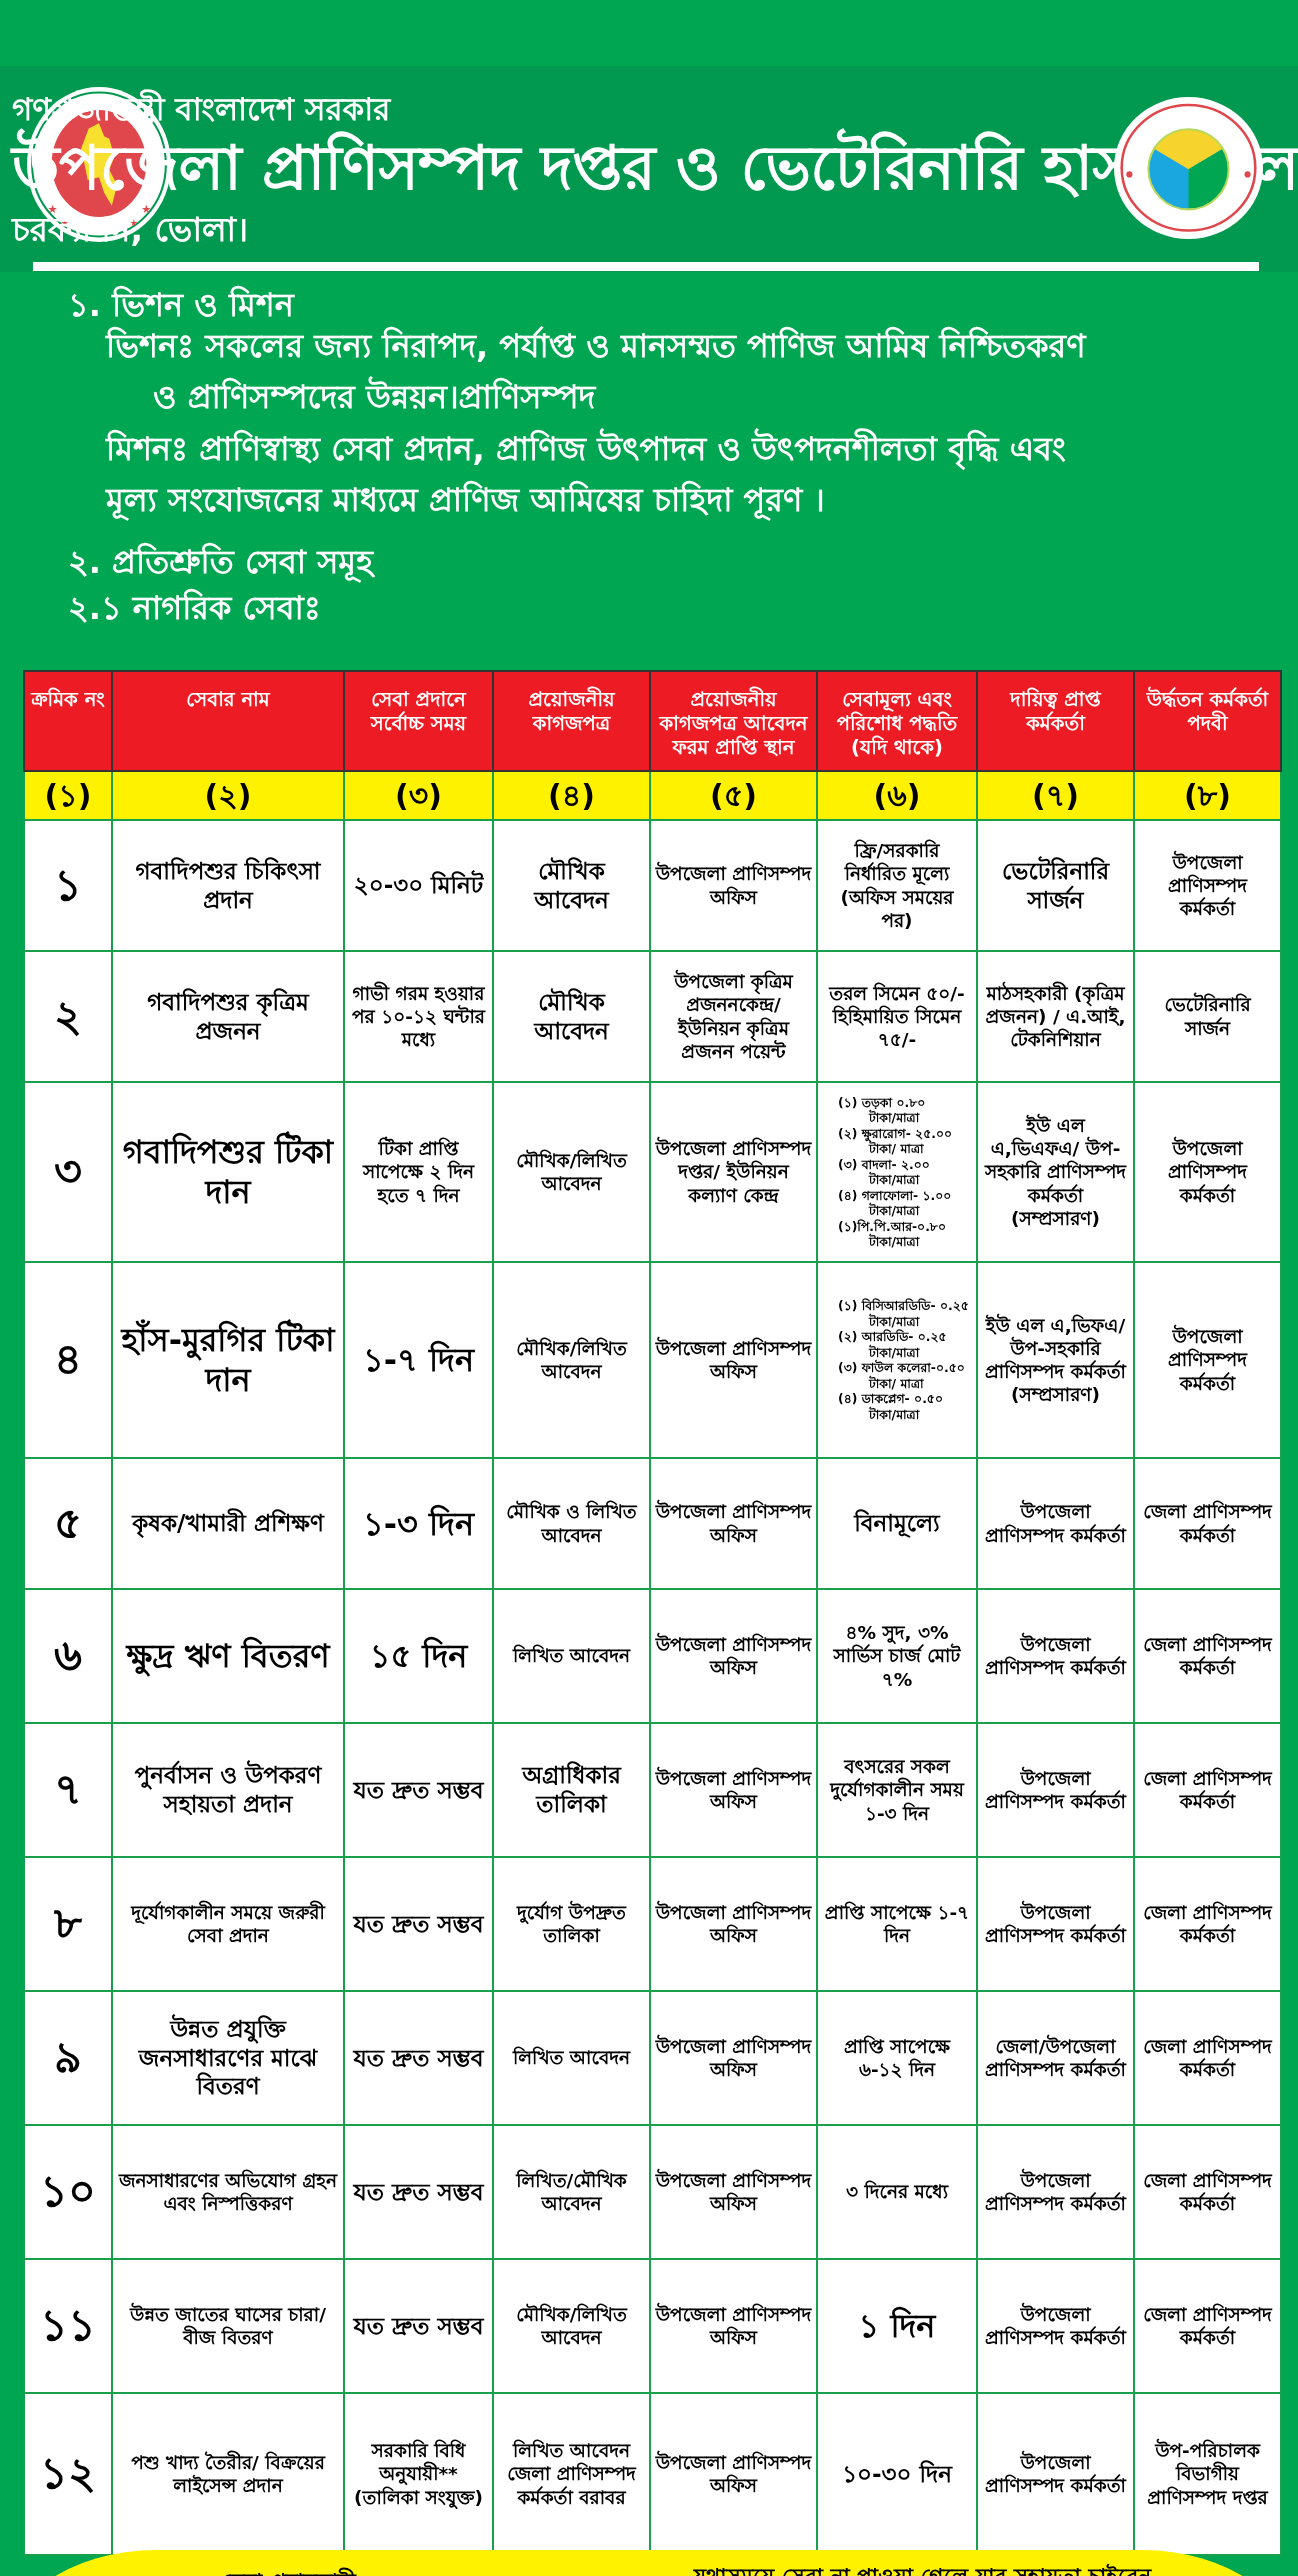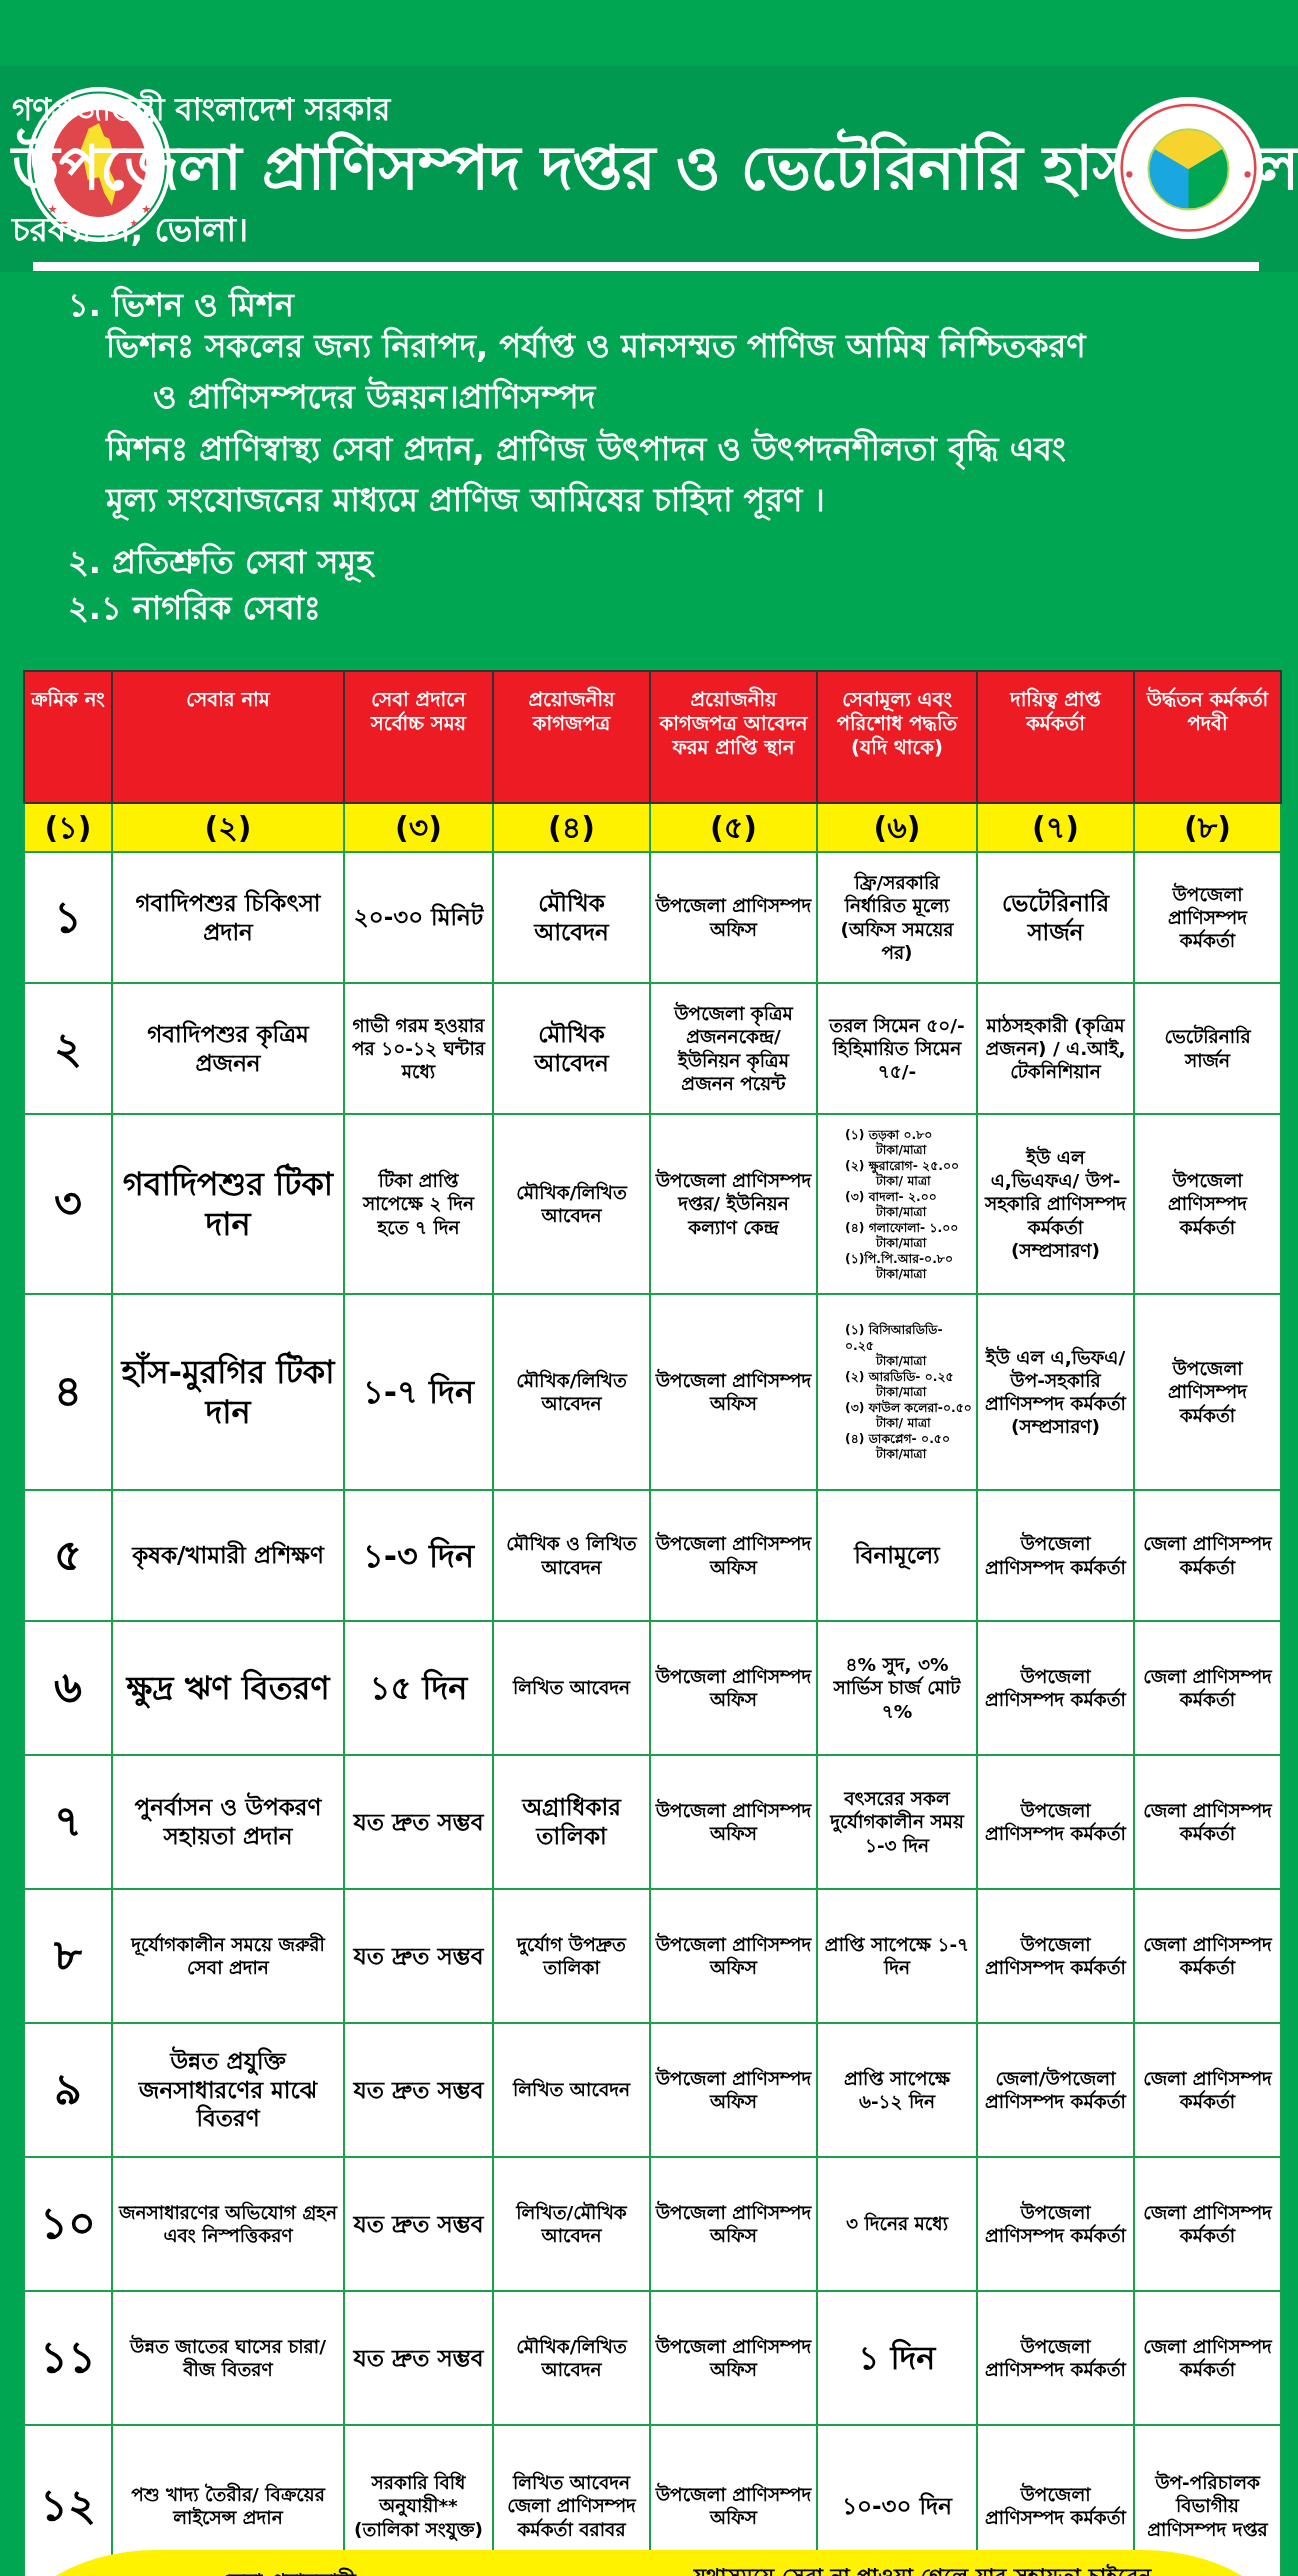--- a/index.html
+++ b/index.html
@@ -47,32 +47,32 @@
     background: #fff;
   }
   #charter-table td, #charter-table th {
     border: 2.1px solid #19a04b;
     text-align: center; vertical-align: middle;
     font-weight: bold; line-height: 1.25;
     padding: 3.1px 4.1px;
   }
   #charter-table thead tr.head-row th {
     background: #ed1c24; color: #fff;
-    height: 132px; font-size: 19.6px;
+    height: 100px; font-size: 19.6px;
     border-color: #333;
     vertical-align: top; padding-top: 15.5px;
   }
   #charter-table thead tr.num-row th {
     background: #fff200; color: #000; height: 49px; font-size: 30px;
     border-color: #19a04b;
   }
   #charter-table tbody td { font-size: 23px; }
   #charter-table tbody td.c-sl { font-size: 43px; }
   #charter-table tbody td.big { font-size: 32px; }
-  #charter-table tbody td.small { font-size: 12.4px; text-align: left; padding-left: 27px; }
+  #charter-table tbody td.small { font-size: 12.4px; text-align: left; padding-left: 20px; }
   #charter-table tbody td.mid { font-size: 18.5px; }
   .fee-item { display: block; }
   .fee-unit { display: block; padding-left: 31px; }
   #charter-table tbody tr:last-child td:first-child { border-bottom-left-radius: 31px; }
   #charter-table tbody tr:last-child td:last-child { border-bottom-right-radius: 31px; }
 
   
   #footer-panel {
     left: 0; top: 2550px; width: 1298px; height: 111px;
     background: #fff200;

